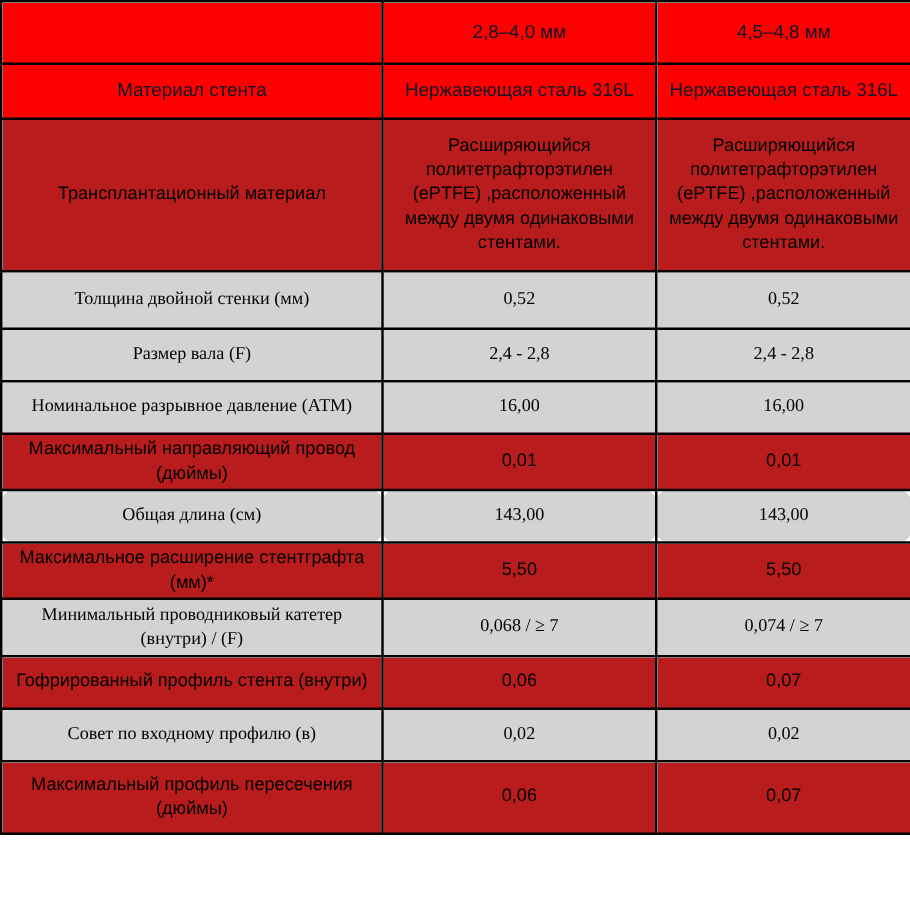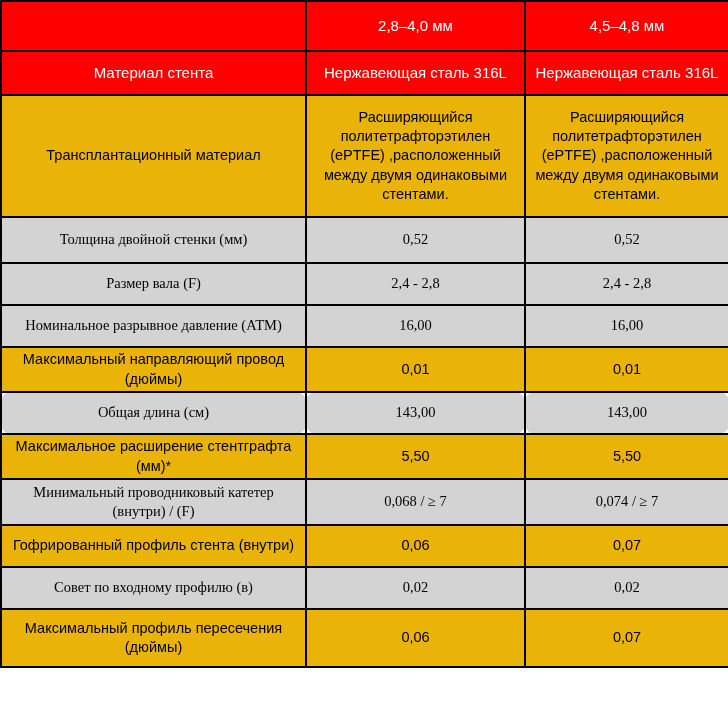--- a/index.html
+++ b/index.html
@@ -24,23 +24,23 @@
     line-height: 1.32;
     color: #000000;
     padding: 2px 6px;
     overflow: hidden;
     word-wrap: break-word;
   }
   col.c1 { width: 305px; }
   col.c2 { width: 219px; }
   col.c3 { width: 204px; }
 
-  tr.red td   { background: #ff0000; color: #ffffff; font-size: 15px; }
+  tr.red td   { background: #ff0000; color: #0f172a; font-size: 15px; }
   tr.gray td  { background: #d3d3d3; font-family: Liberation Serif, serif; }
-  tr.white td { background: #eab308; text-align: center; }
+  tr.white td { background: #b91c1c; text-align: center; }
 
   tr.r1  td { height: 44px; }
   tr.r2  td { height: 38px; }
   tr.r3  td { height: 116px; }
   tr.r4  td { height: 40px; }
   tr.r5  td { height: 37px; }
   tr.r6  td { height: 36px; }
   tr.r7  td { height: 39px; }
   tr.r8  td { height: 36px; }
   tr.r9  td { height: 39px; }

